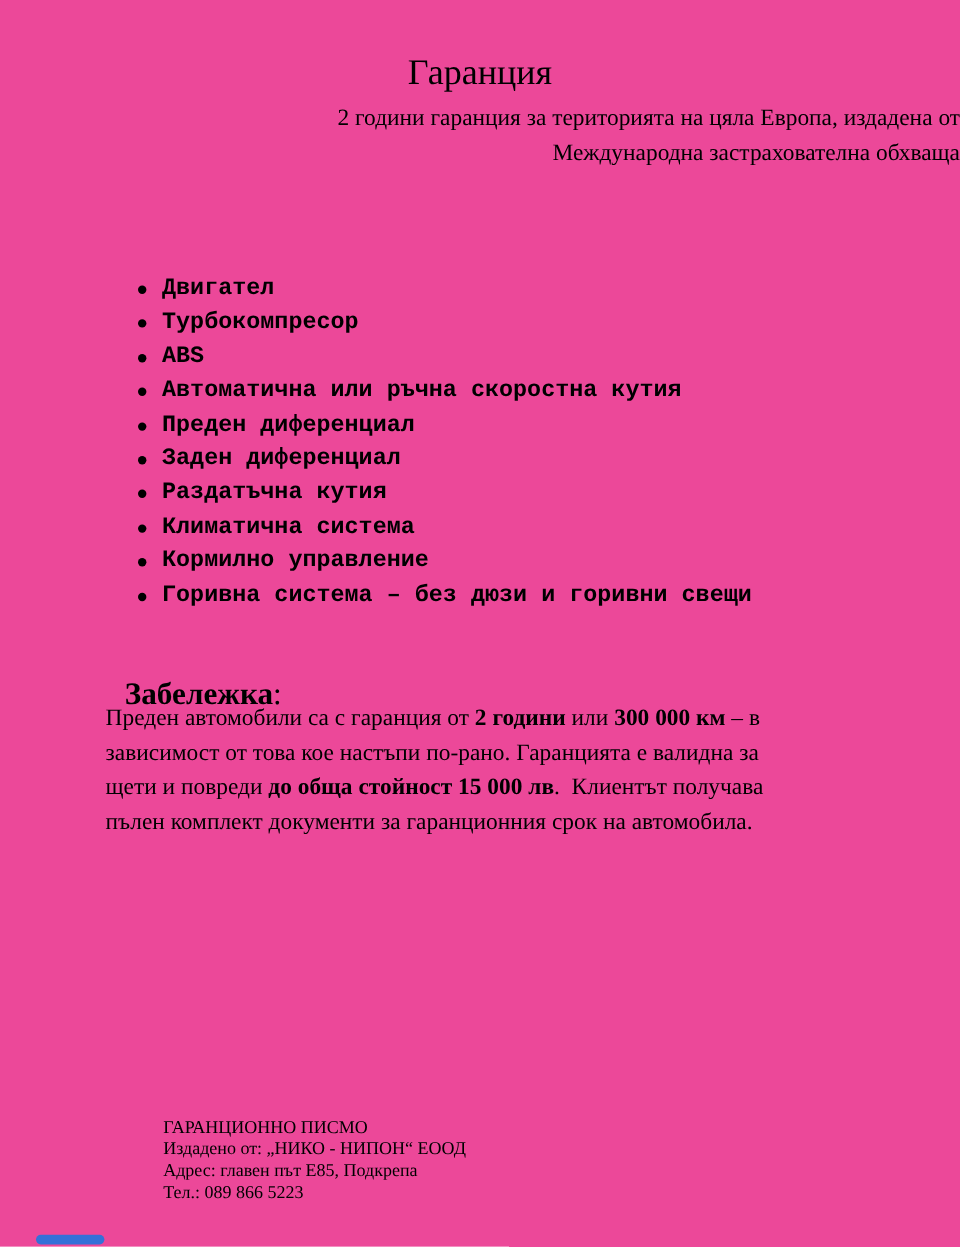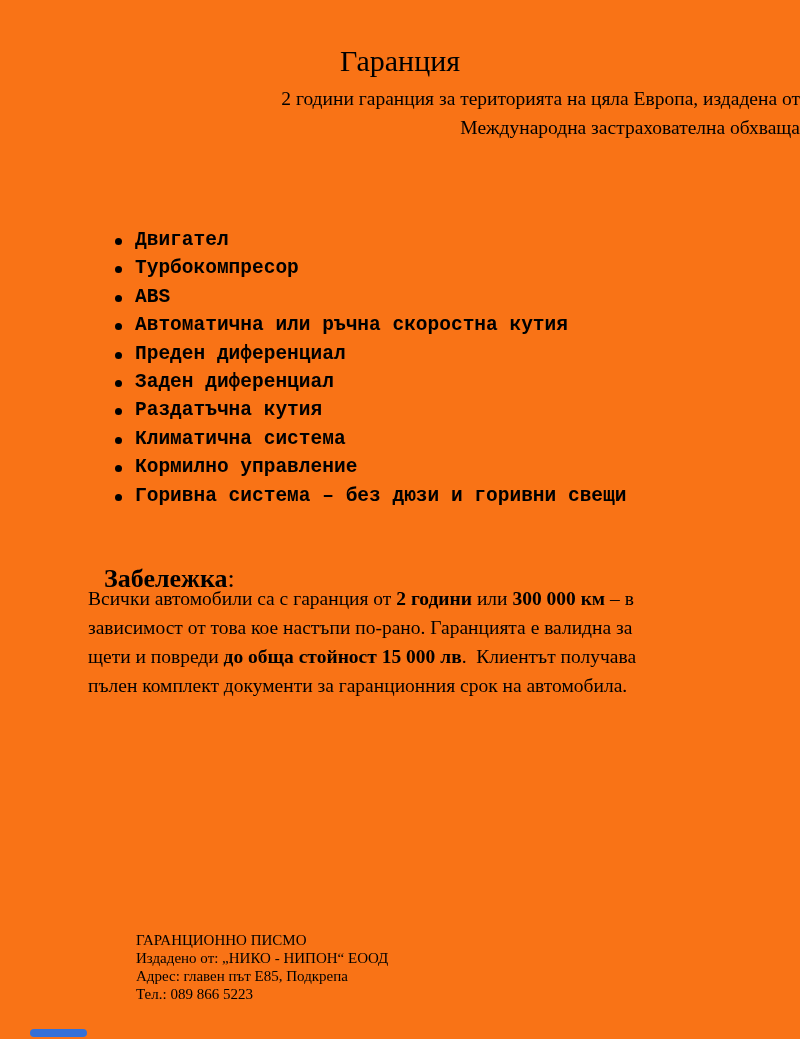--- a/index.html
+++ b/index.html
@@ -4,21 +4,21 @@
 <style>
   html, body {
     margin: 0;
     padding: 0;
     background: #ffffff;
   }
   .page {
     position: relative;
     width: 800px;
     height: 1039px;
-    background: #f97316;
+    background: #ec4899;
     color: #000000;
     font-family: "Liberation Serif", "DejaVu Serif", serif;
     overflow: hidden;
   }
   .doc-title {
     position: absolute;
     top: 44px;
     left: 0;
     width: 100%;
     margin: 0;
@@ -158,21 +158,21 @@
       </li>
     <li>
         <span class="dot"></span>
         <span class="li-text">Горивна система – без дюзи и горивни свещи</span>
       </li>
   </ul>
 
   <p class="note-heading"><span class="b">Забележка</span><span>:</span></p>
 
   <div class="note-paragraph">
-    <div class="pline"><span>Всички автомобили са с гаранция от </span><span class="b">2 години</span><span> или </span><span class="b">300 000 км</span><span> – в</span></div>
+    <div class="pline"><span>Преден автомобили са с гаранция от </span><span class="b">2 години</span><span> или </span><span class="b">300 000 км</span><span> – в</span></div>
     <div class="pline"><span>зависимост от това кое настъпи по-рано. Гаранцията е валидна за</span></div>
     <div class="pline"><span>щети и повреди </span><span class="b">до обща стойност 15 000 лв</span><span>.&nbsp; Клиентът получава</span></div>
     <div class="pline"><span>пълен комплект документи за гаранционния срок на автомобила.</span></div>
   </div>
 
   <div class="footer">
     <div class="footer-line">ГАРАНЦИОННО ПИСМО</div>
     <div class="footer-line">Издадено от: „НИКО - НИПОН“ ЕООД</div>
     <div class="footer-line">Адрес: главен път Е85, Подкрепа</div>
     <div class="footer-line">Тел.: 089 866 5223</div>

